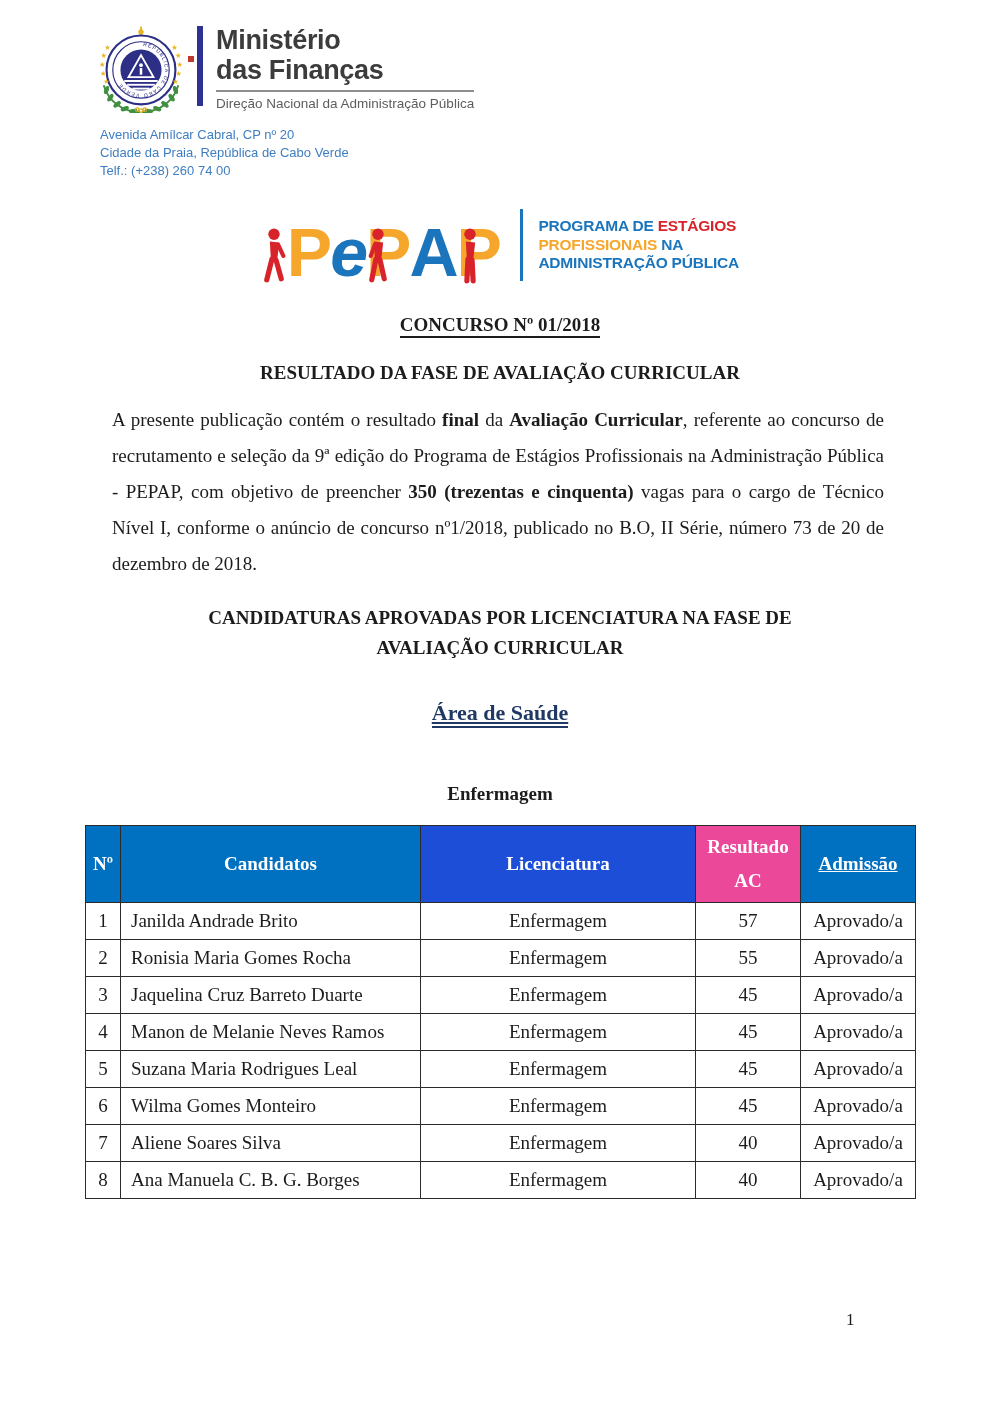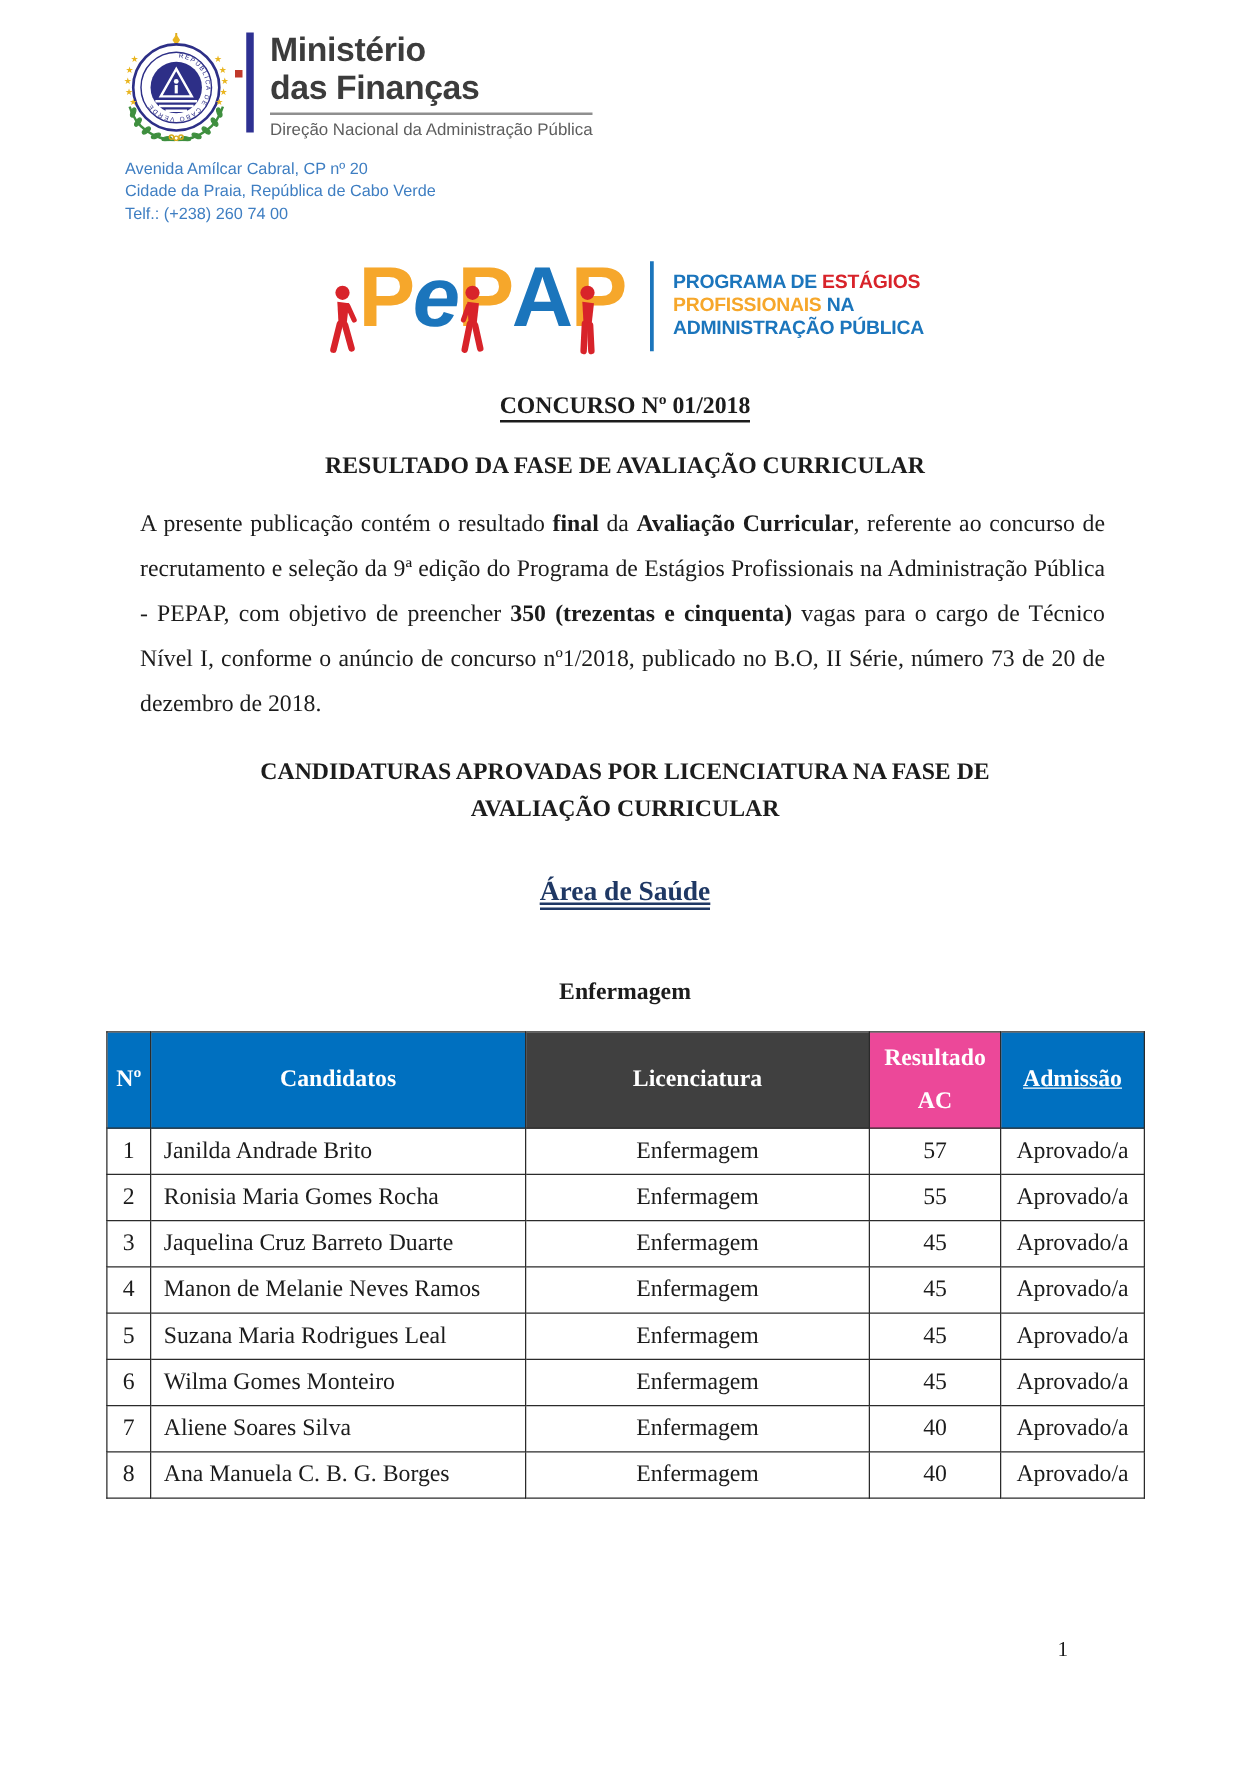--- a/index.html
+++ b/index.html
@@ -20,21 +20,21 @@
   .mf-sub  { display:inline-block; margin-top:5px; padding-top:4px; border-top:2px solid #8f8f8f;
              font-size:13.5px; color:#5d5d5d; }
 
   
   .address { margin:13px 0 0 100px; font-family:"Liberation Sans","DejaVu Sans",sans-serif;
              font-size:13px; line-height:18px; color:#3E7EC2; }
 
   
   .pepap { margin-top:18px; display:flex; justify-content:center; align-items:center; height:94px;
            font-family:"Liberation Sans","DejaVu Sans",sans-serif; }
-  .pepap-word-wrap { position:relative; height:94px; display:flex; align-items:flex-start; padding-left:26px; }
+  .pepap-word-wrap { position:relative; height:94px; display:flex; align-items:flex-end; padding-left:26px; }
   .pepap-word { font-size:68px; line-height:80px; font-weight:bold; letter-spacing:-2px; white-space:nowrap; }
   .pl { display:inline-block; }
   .pl-e { font-style:italic; }
   .pepap-person { position:absolute; bottom:6px; width:26px; height:58px; }
   .pp1 { left:0; } .pp2 { left:104px; } .pp3 { left:196px; }
   .pepap-divider { width:3.5px; height:72px; background:#1B75BC; margin:0 15px 0 20px; }
   .pepap-tagline { font-size:15.5px; line-height:18.5px; font-weight:bold; letter-spacing:-0.2px; white-space:nowrap; }
 
   
   .main-title { margin:34px auto 0; max-width:720px; text-align:center;
@@ -204,21 +204,21 @@
       <col class="col0">
         <col class="col1">
         <col class="col2">
         <col class="col3">
         <col class="col4">
     </colgroup>
     <thead>
       <tr>
           <th class="col0" style="background: rgb(0, 112, 192);">Nº</th>
           <th class="col1" style="background: rgb(0, 112, 192);">Candidatos</th>
-          <th class="col2" style="background: #404040;">Licenciatura</th>
+          <th class="col2" style="background: #1d4ed8;">Licenciatura</th>
           <th class="col3" style="background: #ec4899;">Resultado AC</th>
           <th class="col4" style="background: rgb(0, 112, 192); text-decoration: underline;">Admissão</th>
         </tr>
     </thead>
     <tbody>
         <tr>
           <td class="col0">1</td>
           <td class="col1">Janilda Andrade Brito</td>
           <td class="col2">Enfermagem</td>
           <td class="col3">57</td>

